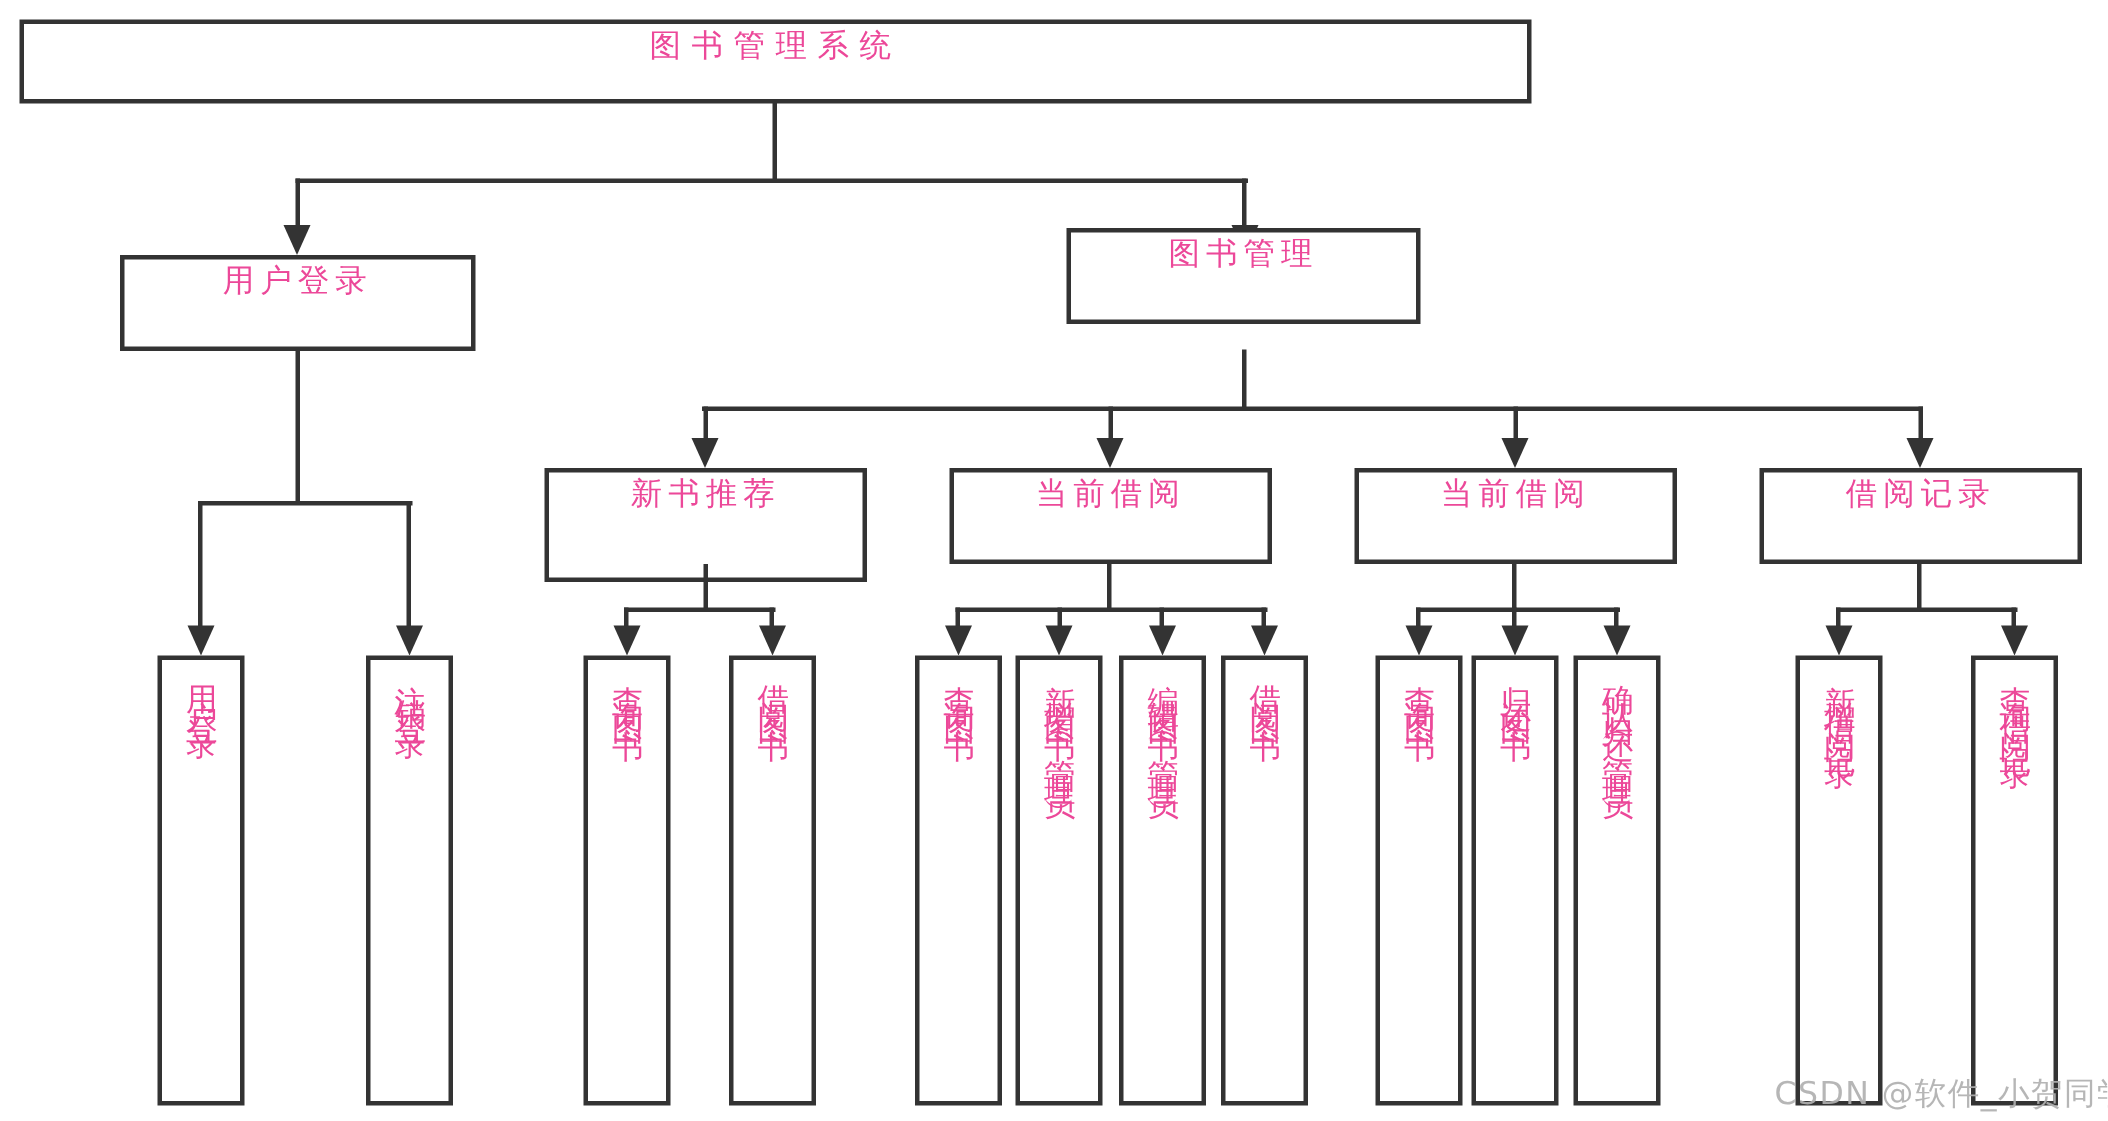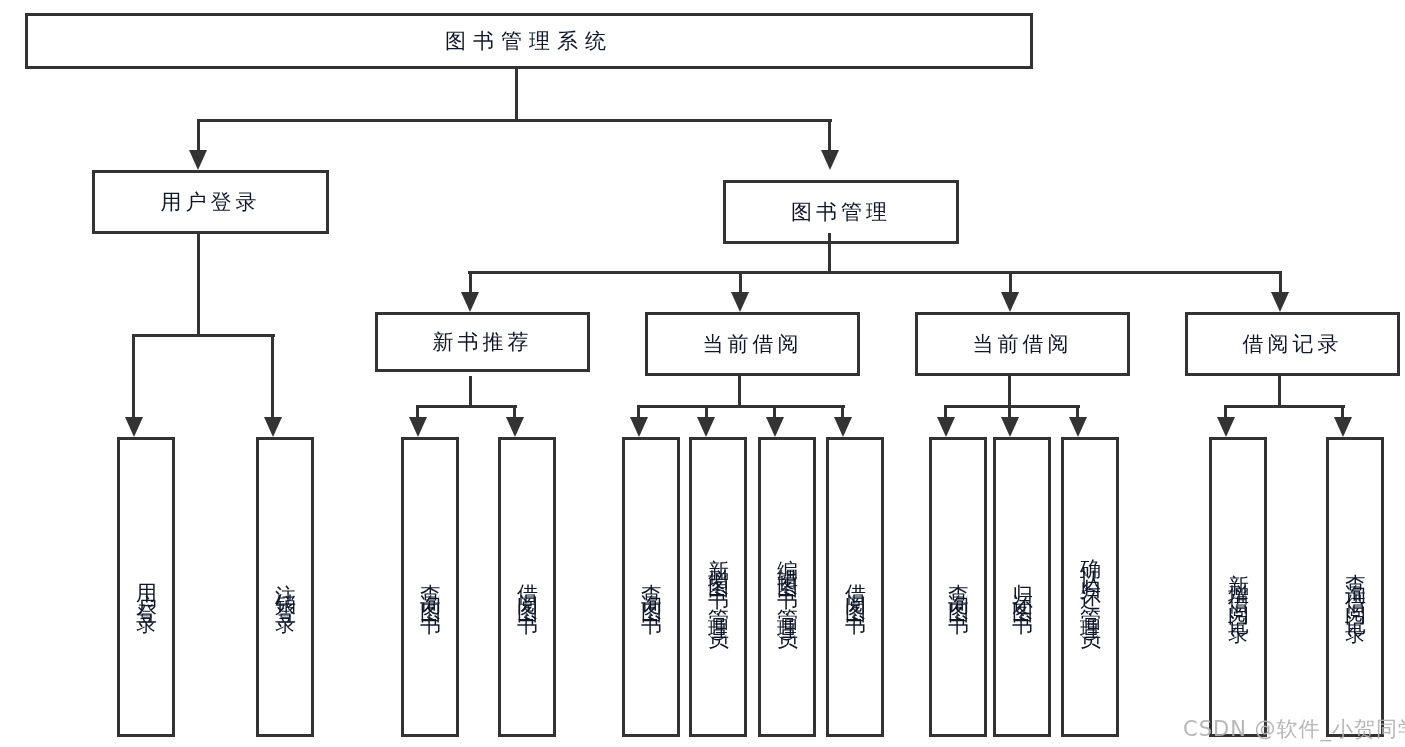--- a/index.html
+++ b/index.html
@@ -6,23 +6,22 @@
   * { margin:0; padding:0; box-sizing:border-box; }
   html,body { background:#ffffff; }
   body { font-family:"DejaVu Sans","Liberation Sans",sans-serif; }
   .canvas {
     position:relative; width:1405px; height:747px;
     background:#ffffff; overflow:hidden;
   }
   
   .node {
     position:absolute; border:3px solid #333333; background:#ffffff;
-    display:flex; align-items:center; justify-content:center;
-    color:#0f172a;
-    margin-left:12px;
+    display:flex; align-items:flex-start; justify-content:center;
+    color:#ec4899;
   }
   .hnode { font-size:21px; letter-spacing:4px; white-space:nowrap; }
   .root-node { font-size:21px; letter-spacing:7px; }
   .leaf { top:437px; width:58px; height:300px; }
   .leaf .vtext {
     writing-mode:vertical-rl; text-orientation:mixed;
     font-size:21px; letter-spacing:10px; line-height:1;
   }
   
   .vl, .hl { position:absolute; background:#333333; }
@@ -53,21 +52,21 @@
   <i class="vl" style="left:515px;top:68px;height:52px"></i>
   <i class="hl" style="left:197px;top:119px;width:635px"></i>
   <i class="vl" style="left:197px;top:119px;height:33px"></i>
   <i class="ah" style="left:189px;top:150px"></i>
   <i class="vl" style="left:828px;top:119px;height:33px"></i>
   <i class="ah" style="left:821px;top:150px"></i>
 
   <div class="node hnode" style="left:80px;top:170px;width:237px;height:64px">
     <span>用户登录</span>
   </div>
-  <div class="node hnode" style="left:711px;top:180px;width:236px;height:64px">
+  <div class="node hnode" style="left:711px;top:152px;width:236px;height:64px">
     <span>图书管理</span>
   </div>
 
   <i class="vl" style="left:197px;top:233px;height:102px"></i>
   <i class="hl" style="left:132px;top:334px;width:143px"></i>
   <i class="vl" style="left:132px;top:334px;height:85px"></i>
   <i class="ah" style="left:125px;top:417px"></i>
   <i class="vl" style="left:271px;top:334px;height:85px"></i>
   <i class="ah" style="left:264px;top:417px"></i>
 
@@ -75,21 +74,21 @@
   <i class="hl" style="left:468px;top:271px;width:814px"></i>
   <i class="vl" style="left:469px;top:271px;height:23px"></i>
   <i class="ah" style="left:461px;top:292px"></i>
   <i class="vl" style="left:739px;top:271px;height:23px"></i>
   <i class="ah" style="left:731px;top:292px"></i>
   <i class="vl" style="left:1009px;top:271px;height:23px"></i>
   <i class="ah" style="left:1001px;top:292px"></i>
   <i class="vl" style="left:1279px;top:271px;height:23px"></i>
   <i class="ah" style="left:1271px;top:292px"></i>
 
-  <div class="node hnode" style="left:363px;top:312px;width:215px;height:60px">
+  <div class="node hnode" style="left:363px;top:312px;width:215px;height:76px">
     <span>新书推荐</span>
   </div>
   <div class="node hnode" style="left:633px;top:312px;width:215px;height:64px">
     <span>当前借阅</span>
   </div>
   <div class="node hnode" style="left:1173px;top:312px;width:215px;height:64px">
     <span>借阅记录</span>
   </div>
   <div class="node hnode" style="left:903px;top:312px;width:215px;height:64px">
     <span>当前借阅</span>

